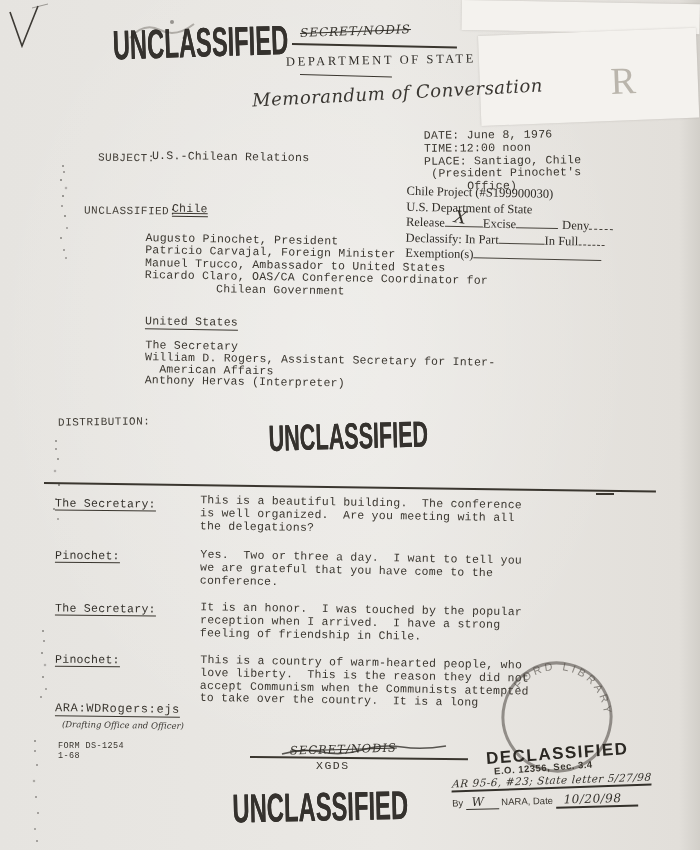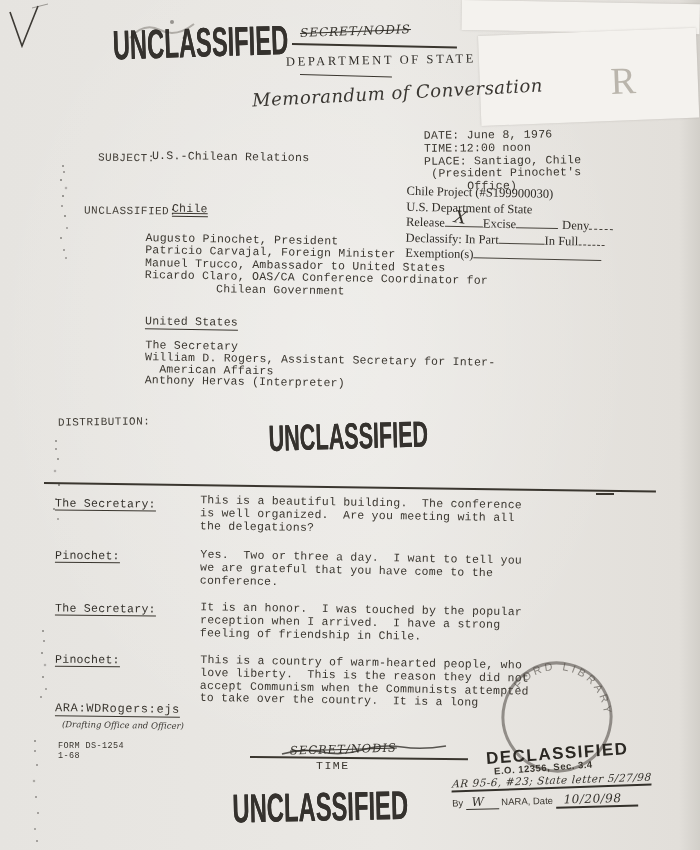--- a/index.html
+++ b/index.html
@@ -156,21 +156,21 @@
   <span class="abs tw" style="left:55px; top:703px; font-size:12px; border-bottom:1.6px solid #3a362f; transform:rotate(.8deg); letter-spacing:.6px;">ARA:WDRogers:ejs</span>
   <span class="abs script" style="left:62px; top:720px; font-size:8.5px; transform:rotate(.8deg);">(Drafting Office and Officer)</span>
   <div class="abs tw pre" style="left:58px; top:742px; font-size:8.5px; line-height:9.5px; letter-spacing:.4px;">FORM DS-1254
 1-68</div>
 
   <div class="abs rule" style="left:250px; top:756px; width:218px; transform:rotate(.6deg);"></div>
   <span class="abs hand" style="left:290px; top:742px; font-size:11.5px; text-decoration:line-through; transform:rotate(-1.5deg); letter-spacing:1px;">SECRET/NODIS</span>
   <svg class="abs" style="left:280px; top:744px;" width="170" height="16">
     <path d="M2,10 q20,-6 40,-2 t40,-2 t40,-3 t44,-1" fill="none" stroke="rgba(50,47,42,.8)" stroke-width="1.6"></path>
   </svg>
-  <span class="abs tw" style="left:316px; top:760px; letter-spacing:1.5px;">TIME</span>
+  <span class="abs tw" style="left:316px; top:760px; letter-spacing:1.5px;">XGDS</span>
 
   <div class="abs stamp" style="left:232px; top:786px; font-size:33px; transform:rotate(-1.2deg) scale(.72,1.22);">UNCLASSIFIED</div>
 
   <svg class="abs" style="left:492px; top:652px; transform:rotate(14deg);" width="130" height="130" viewBox="0 0 130 130">
     <circle cx="65" cy="65" r="54" fill="none" stroke="rgba(75,70,63,.55)" stroke-width="3"></circle>
     <defs>
         <path id="arcpath" d="M 18,65 A 47,47 0 0 1 112,65"></path>
       </defs>
     <text font-family="Liberation Sans, sans-serif" font-size="11" letter-spacing="3" fill="rgba(75,70,63,.6)">
       <textPath href="#arcpath" startOffset="18">FORD LIBRARY</textPath>

